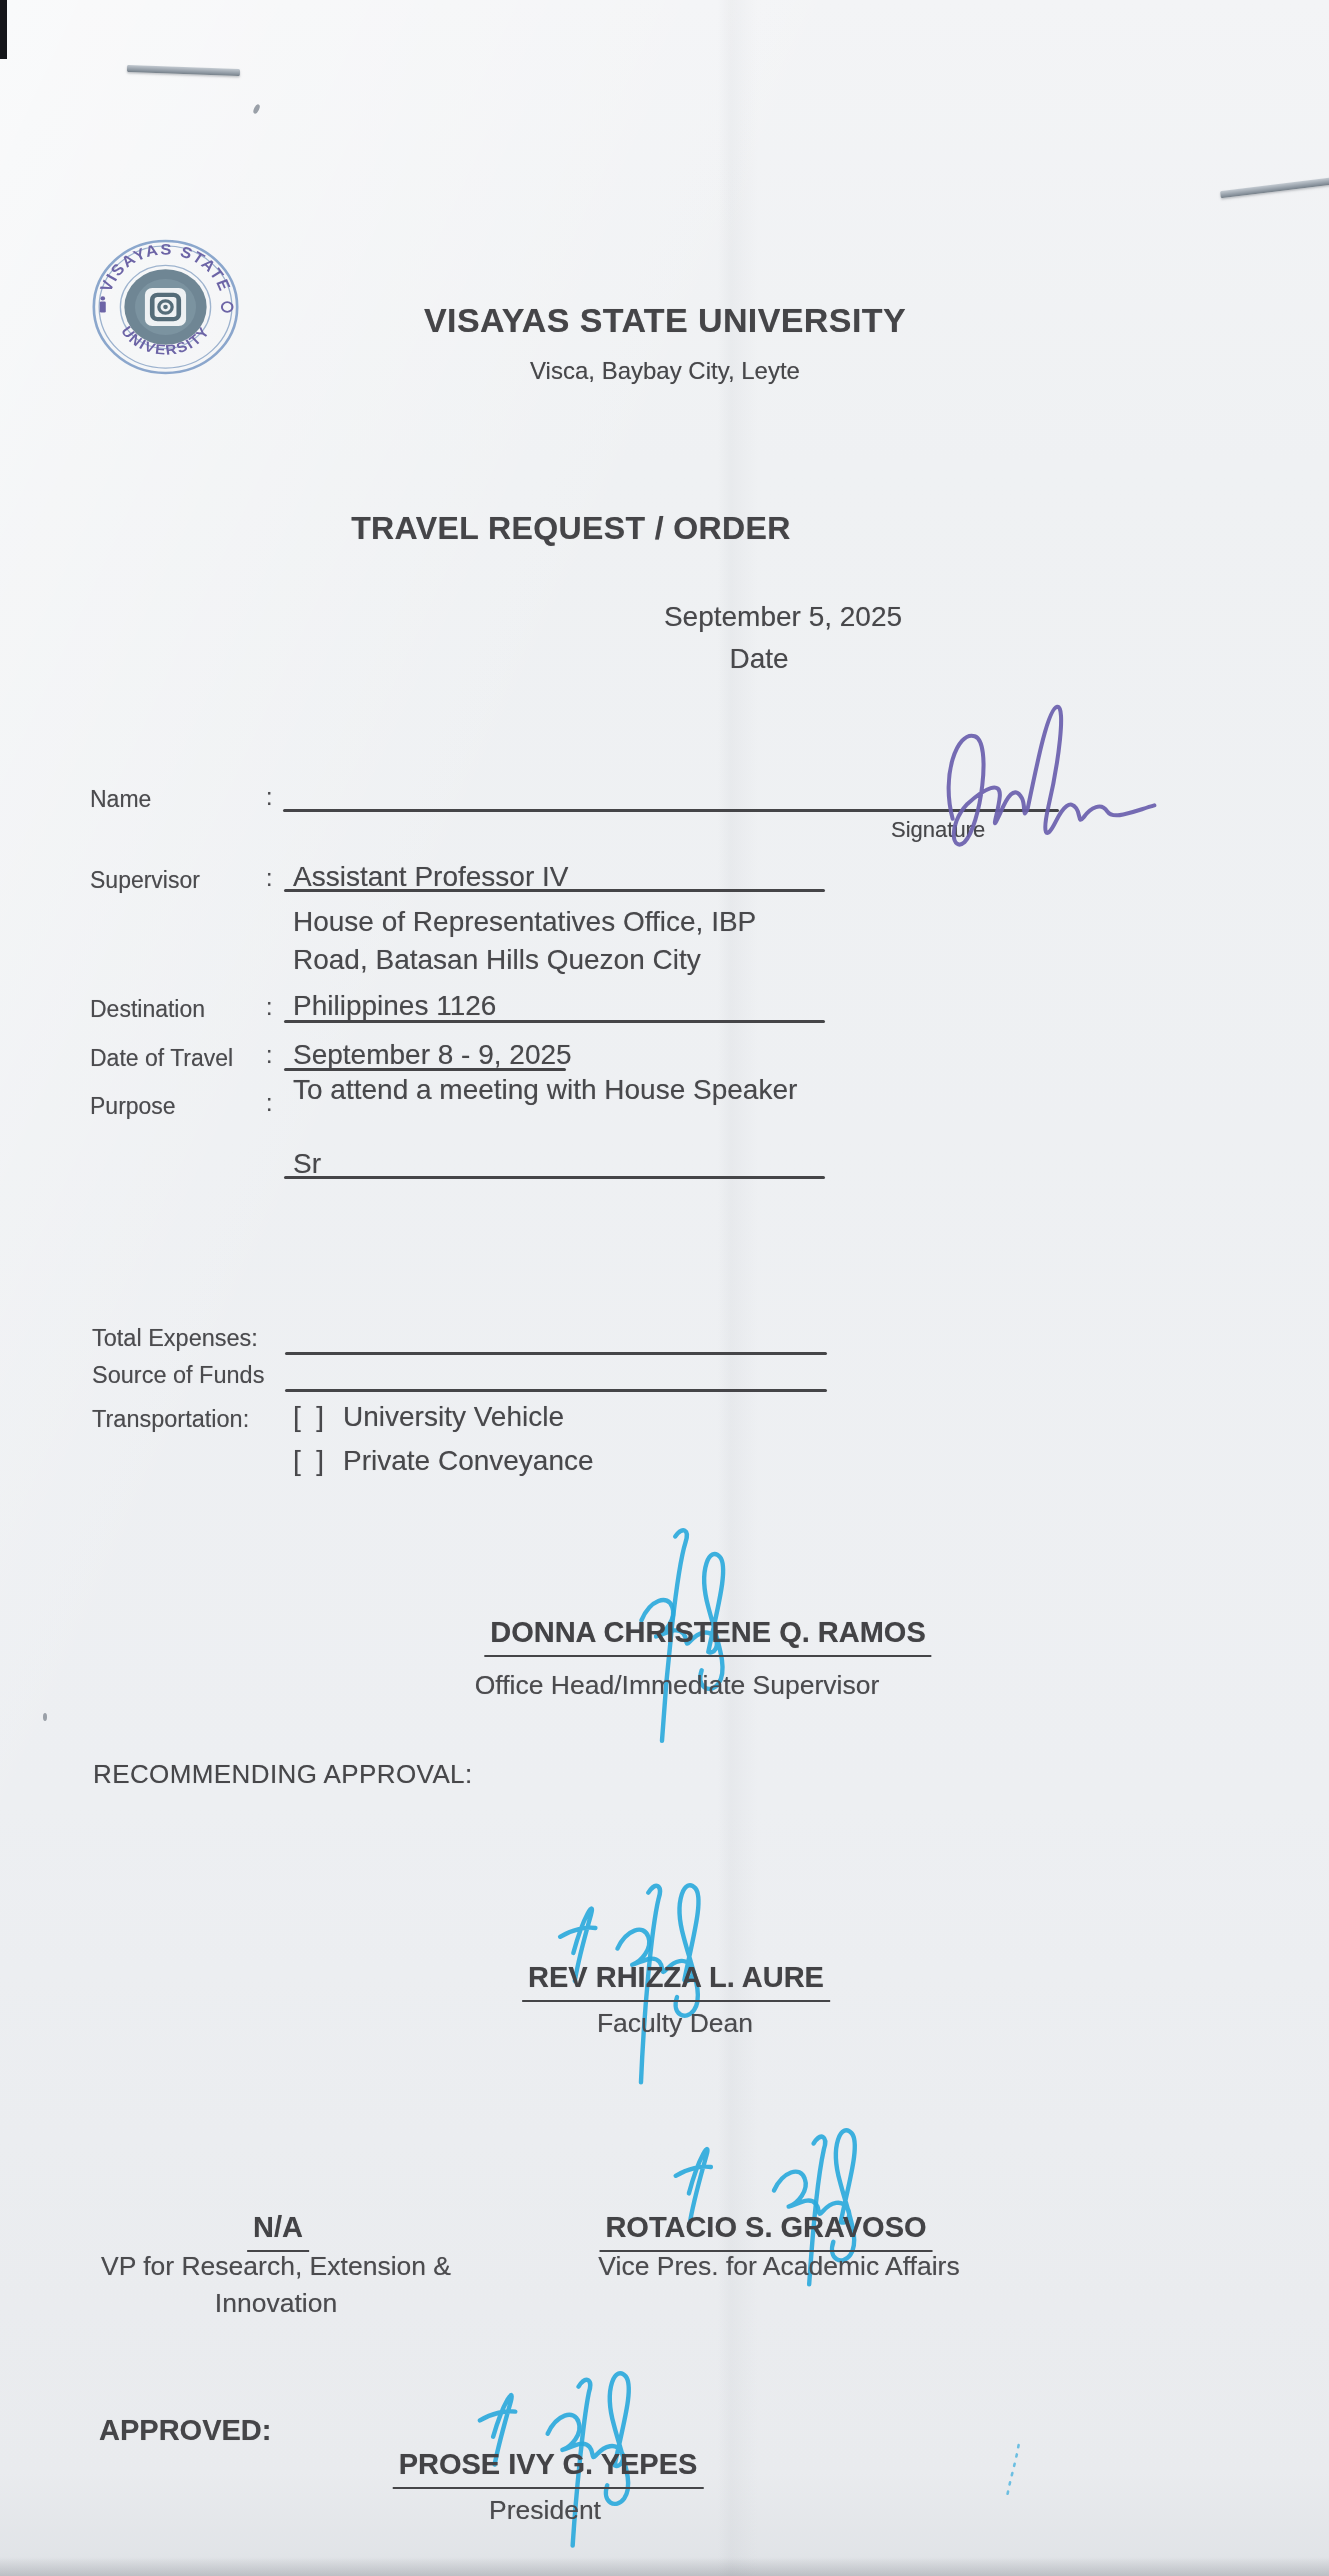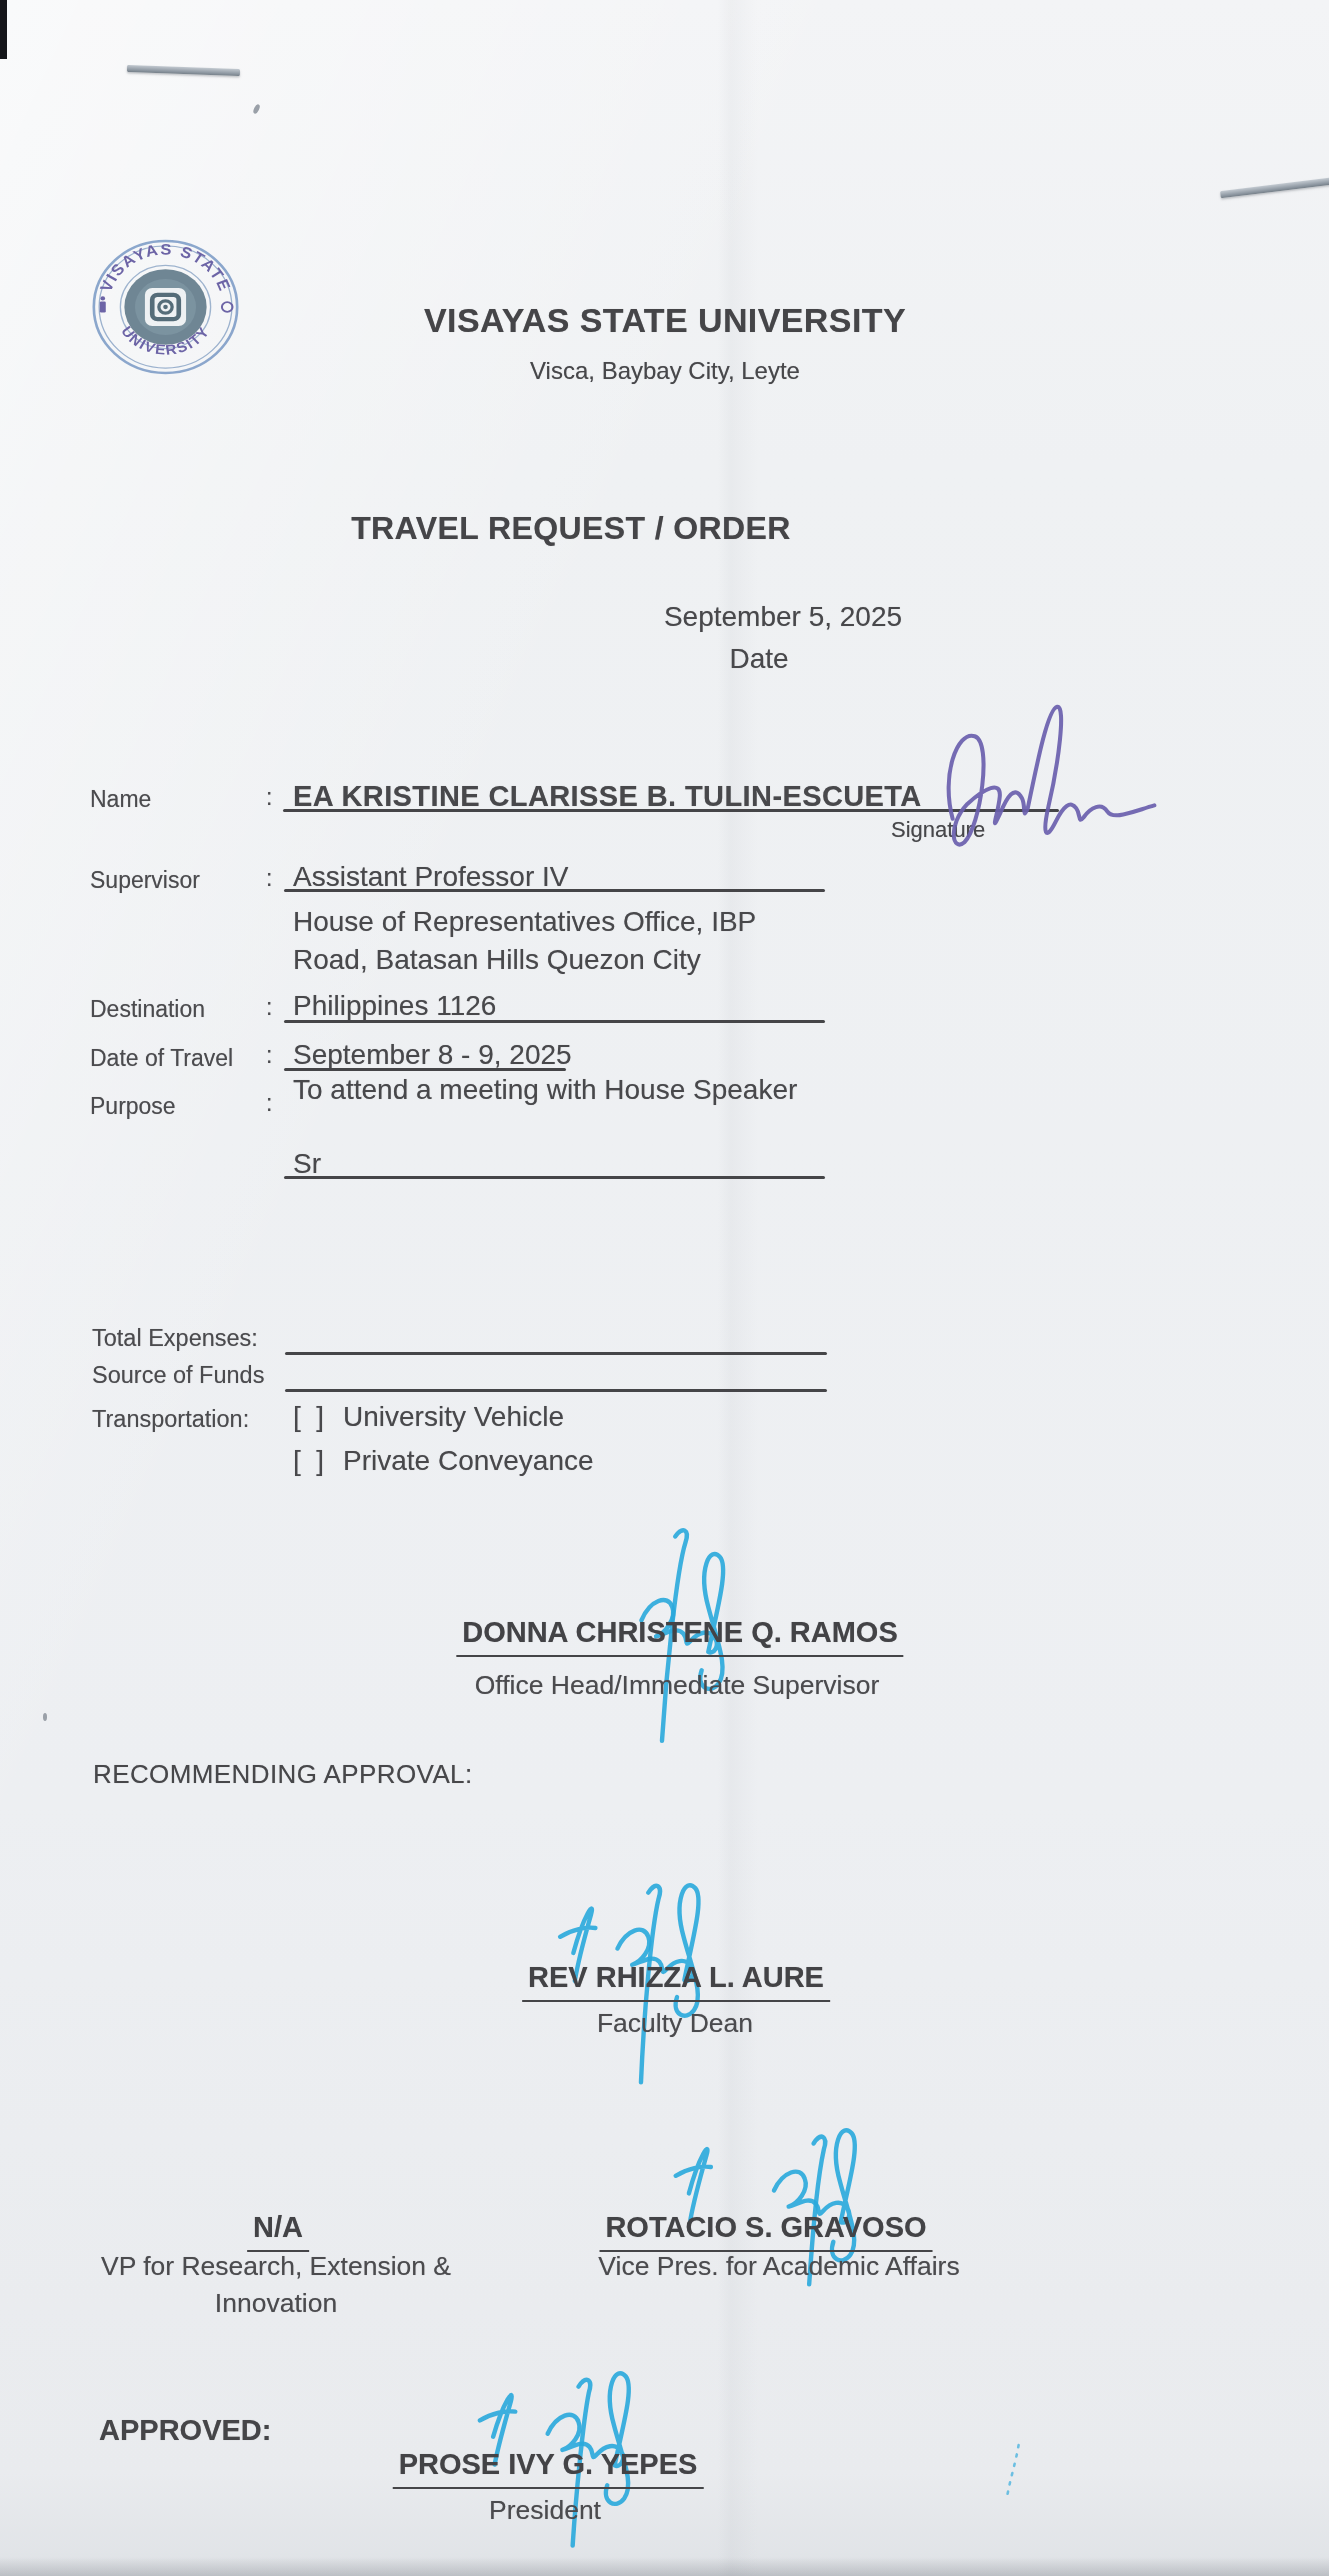--- a/index.html
+++ b/index.html
@@ -71,21 +71,20 @@
   <div class="abs ctr soft bold" style="left:665px;top:301px;font-size:34px;letter-spacing:0.4px;color:#454548;">VISAYAS STATE UNIVERSITY</div>
   <div class="abs ctr soft" style="left:665px;top:357px;font-size:24px;">Visca, Baybay City, Leyte</div>
 
   <div class="abs ctr soft bold" style="left:571px;top:510px;font-size:32px;letter-spacing:0.4px;color:#454548;">TRAVEL REQUEST / ORDER</div>
 
   <div class="abs ctr soft val" style="left:759px;top:601px;margin-left:24px;">September 5, 2025</div>
   <div class="abs ctr soft val" style="left:759px;top:643px;">Date</div>
 
   <div class="abs soft lbl" style="left:90px;top:786px;">Name</div>
   <div class="abs soft lbl" style="left:266px;top:784px;">:</div>
-  <div class="abs soft val bold" style="left:293px;top:780px;font-size:29px;letter-spacing:0.4px;white-space:nowrap;">EA KRISTINE CLARISSE B. TULIN-ESCUETA</div>
   <div class="hline" style="left:283px;top:809px;width:776px;"></div>
   <div class="abs soft" style="left:891px;top:817px;font-size:22px;">Signature</div>
 
   <svg class="sig purple" style="left:932px;top:695px;" width="243" height="173" viewBox="0 0 330 235">
     <path d="M28,168 C12,110 34,48 58,56 C82,64 66,178 44,200 C28,214 20,178 48,148 C72,126 94,116 92,138 C90,160 78,192 92,162 C102,138 112,122 122,140 C128,151 122,172 130,154 C144,86 158,18 170,16 C182,14 172,92 158,152 C150,188 154,200 168,172 C178,152 188,142 196,154 C202,162 198,176 206,166 C216,152 230,146 238,158 C246,170 268,160 302,150"></path>
   </svg>
 
   <div class="abs soft lbl" style="left:90px;top:867px;">Supervisor</div>
   <div class="abs soft lbl" style="left:266px;top:865px;">:</div>
   <div class="abs soft val" style="left:293px;top:861px;">Assistant Professor IV</div>
@@ -117,21 +116,21 @@
   <div class="abs soft lbl2" style="left:92px;top:1406px;">Transportation:</div>
   <div class="abs soft val" style="left:293px;top:1401px;white-space:pre;">[  ]</div>
   <div class="abs soft val" style="left:343px;top:1401px;">University Vehicle</div>
   <div class="abs soft val" style="left:293px;top:1445px;white-space:pre;">[  ]</div>
   <div class="abs soft val" style="left:343px;top:1445px;">Private Conveyance</div>
 
   <svg class="sig cyan" style="left:612px;top:1523px;" width="147" height="221" viewBox="0 0 200 300">
     <path d="M86,18 C96,4 106,8 100,26 C88,64 74,200 68,296"></path>
     <path d="M40,132 C52,104 76,96 82,114 C88,130 72,150 60,154 C74,150 88,140 97,150 C104,158 98,170 107,160 C118,148 132,144 140,156 C147,167 138,179 131,175 C143,118 159,60 147,46 C133,30 117,62 131,114 C143,160 159,198 145,218 C134,233 114,224 122,200"></path>
   </svg>
-  <div class="abs ctr soft uname" style="left:680px;top:1616px;">DONNA CHRISTENE Q. RAMOS</div>
+  <div class="abs ctr soft uname" style="left:708px;top:1616px;">DONNA CHRISTENE Q. RAMOS</div>
   <div class="abs ctr soft subtitle" style="left:677px;top:1670px;">Office Head/Immediate Supervisor</div>
 
   <div class="abs soft" style="left:93px;top:1759px;font-size:26px;letter-spacing:0.4px;">RECOMMENDING APPROVAL:</div>
 
   <svg class="sig cyan" style="left:541px;top:1866px;" width="272" height="221" viewBox="0 0 370 300">
     <path d="M44,118 C58,66 74,44 68,66 C60,94 50,132 46,156 M26,96 C42,86 62,82 74,84"></path>
     <path d="M146,36 C156,20 166,26 160,44 C150,86 140,200 136,294"></path>
     <path d="M104,112 C116,86 140,78 146,96 C152,112 136,130 124,134 C138,130 152,120 161,130 C168,138 162,150 171,140 C182,128 196,124 204,136 C211,147 202,159 195,155 C206,100 222,44 210,30 C196,14 180,46 194,96 C206,142 222,176 208,196 C197,211 177,202 185,178"></path>
   </svg>
   <div class="abs ctr soft uname" style="left:676px;top:1961px;">REV RHIZZA L. AURE</div>

